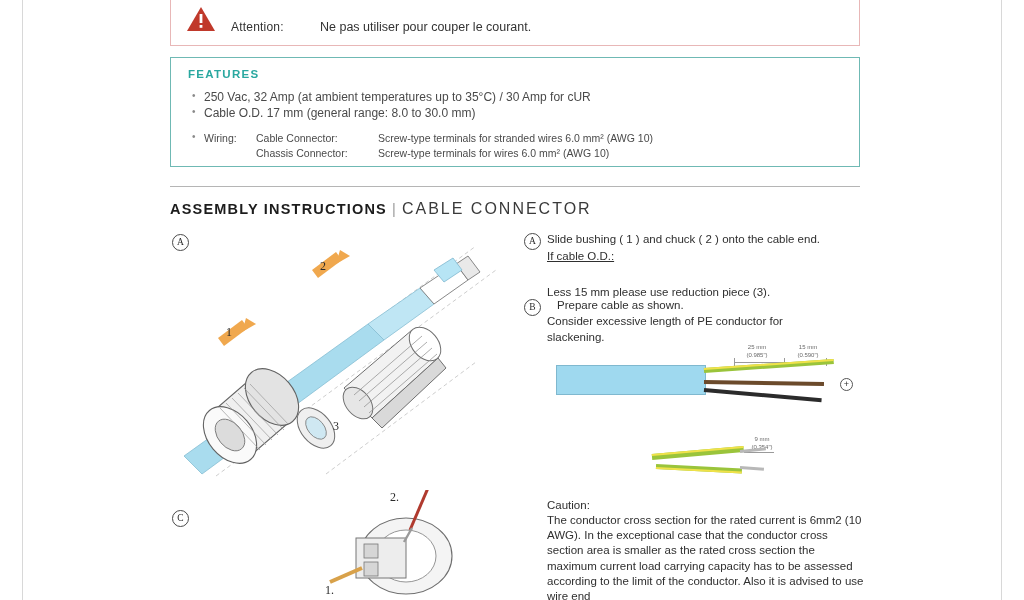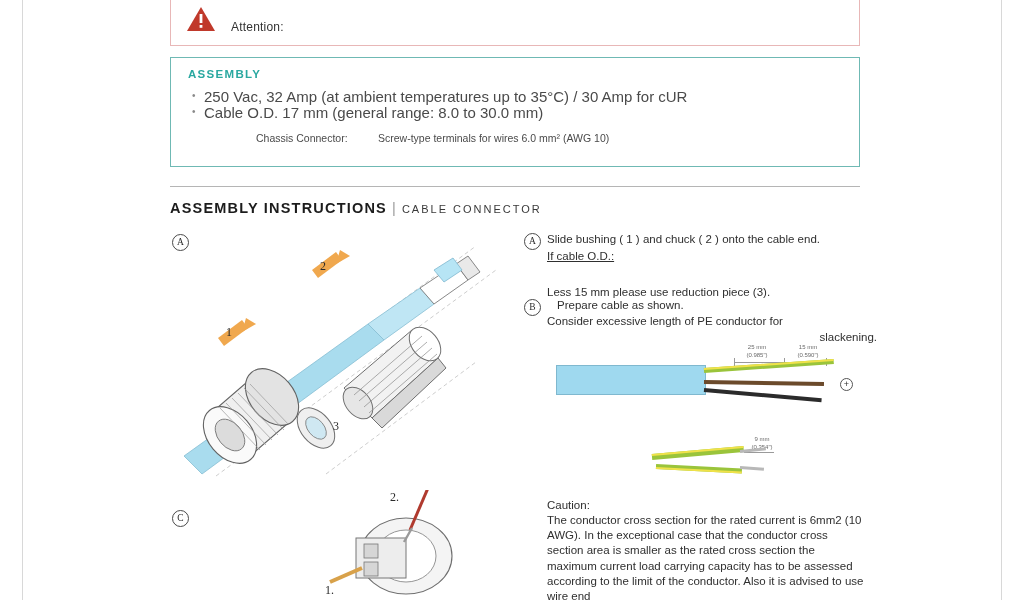--- a/index.html
+++ b/index.html
@@ -98,21 +98,21 @@
     color: #2aa8a0;
   }
   .features-list {
     position: absolute;
     left: 192px;
     top: 90px;
     width: 660px;
     margin: 0;
     padding: 0;
     list-style: none;
-    font-size: 15px;
+    font-size: 12px;
     color: #4a4a4a;
   }
   .features-list li {
     position: relative;
     padding-left: 12px;
     line-height: 14.5px;
     margin-bottom: 1px;
   }
   .features-list li:before {
     content: "\2022";
@@ -165,21 +165,21 @@
   }
   .sec-pipe {
     color: #9a9a9a;
     font-weight: normal;
     margin: 0 5px;
   }
   .sec-sub {
     font-weight: normal;
     letter-spacing: 2px;
     color: #3a3a3a;
-    font-size: 11px;
+    font-size: 16px;
   }
 
   
   .step-circle {
     position: absolute;
     width: 15px;
     height: 15px;
     border: 1px solid #4a4a4a;
     border-radius: 50%;
     font-size: 9.5px;
@@ -198,21 +198,21 @@
     position: absolute;
     font-size: 11.5px;
     color: #2f2f2f;
     line-height: 15.5px;
   }
   #text-a { left: 547px; top: 232px; width: 330px; }
   #text-a-u { left: 547px; top: 249px; text-decoration: underline; }
   #text-a-2 { left: 547px; top: 261px; width: 330px; margin-top: 24px; }
   #text-b { left: 547px; top: 298px; width: 330px; padding-left: 10px; }
   #text-b2 { left: 547px; top: 314px; width: 330px; }
-  #text-b3 { left: 547px; top: 330px; width: 330px; text-align: right; }
+  #text-b3 { left: 547px; top: 330px; width: 330px; }
   #text-strip { left: 547px; top: 421px; width: 330px; }
   #text-caution-title { left: 547px; top: 498px; }
   #text-caution-body {
     left: 547px; top: 513px; width: 320px;
     line-height: 15.2px;
   }
 
   
   .cable-fig {
     position: absolute;
@@ -380,28 +380,32 @@
 
   <div class="attention-box"></div>
   <div class="attention-icon">
     <svg width="30" height="26" viewBox="0 0 30 26">
       <polygon points="15,1 29,25 1,25" fill="#c0392b"></polygon>
       <rect x="13.6" y="8" width="2.8" height="9" fill="#ffffff"></rect>
       <rect x="13.6" y="19" width="2.8" height="2.8" fill="#ffffff"></rect>
     </svg>
   </div>
   <div class="attention-label">Attention:</div>
+  <div class="attention-line2">Ne pas utiliser pour couper le courant.</div>
 
   <div class="features-box"></div>
-  <div class="features-title">ASSEMBLY</div>
+  <div class="features-title">FEATURES</div>
   <ul class="features-list">
     <li>250 Vac, 32 Amp (at ambient temperatures up to 35°C) / 30 Amp for cUR</li>
     <li>Cable O.D. 17 mm (general range: 8.0 to 30.0 mm)</li>
   </ul>
   <div style="position:absolute; left:192px; top:131px; width:660px; font-size:10.5px; color:#4a4a4a;">
+    <div class="wire-row">
+      <span class="w-lbl">Wiring:</span><span class="w-kind">Cable Connector:</span><span>Screw-type terminals for stranded wires 6.0 mm² (AWG 10)</span>
+    </div>
     <div class="wire-row2" style="padding-left:12px;">
       <span class="w-lbl"></span><span class="w-kind">Chassis Connector:</span><span>Screw-type terminals for wires 6.0 mm² (AWG 10)</span>
     </div>
   </div>
 
   <div class="sec-divider"></div>
   <div class="sec-heading">
     <span>ASSEMBLY INSTRUCTIONS</span><span class="sec-pipe">|</span><span class="sec-sub">CABLE CONNECTOR</span>
   </div>
 

